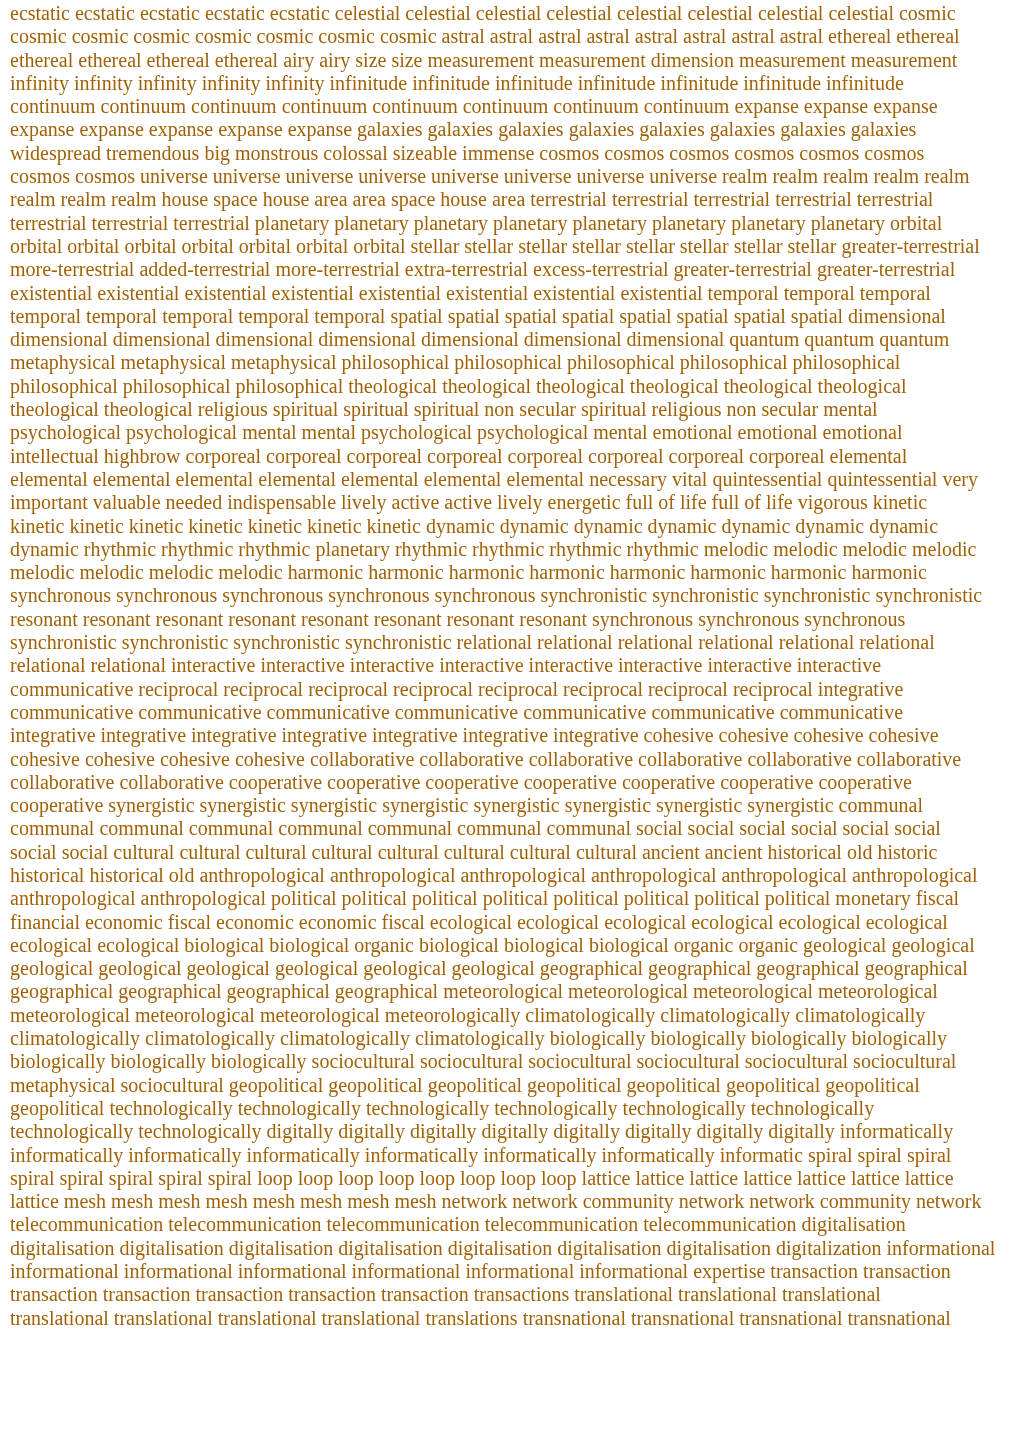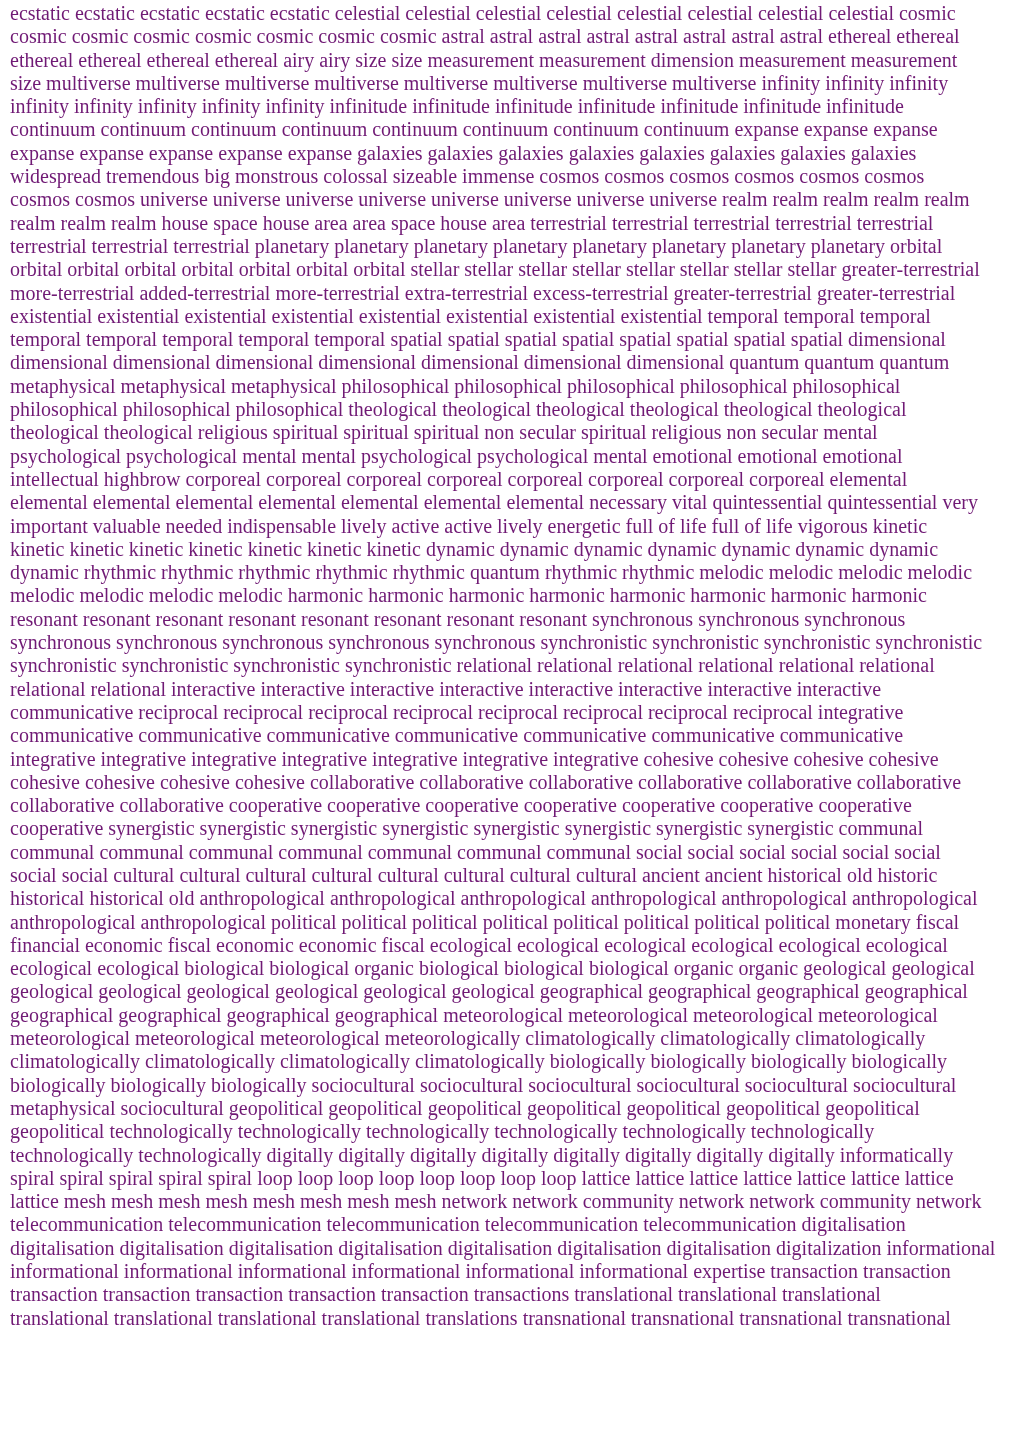--- a/index.html
+++ b/index.html
@@ -12,66 +12,65 @@
     height: 1446px;
     box-sizing: border-box;
     overflow: hidden;
   }
   .page {
     width: 1024px;
     height: 1446px;
     box-sizing: border-box;
     padding: 2px 10px 0 10px;
     background: #ffffff;
-    color: #701a75;
+    color: #a16207;
     font-family: "Liberation Serif", "DejaVu Serif", serif;
     font-size: 20px;
     overflow: hidden;
   }
   .line {
     white-space: nowrap;
     line-height: 23.3px;
     height: 23.3px;
     overflow: hidden;
     font-kerning: normal;
   }
 </style>
 </head>
 <body>
 
 <main class="page">
   <div>
       <div class="line">ecstatic ecstatic ecstatic ecstatic ecstatic celestial celestial celestial celestial celestial celestial celestial celestial cosmic</div>
       <div class="line">cosmic cosmic cosmic cosmic cosmic cosmic cosmic astral astral astral astral astral astral astral astral ethereal ethereal</div>
       <div class="line">ethereal ethereal ethereal ethereal airy airy size size measurement measurement dimension measurement measurement</div>
-      <div class="line">size multiverse multiverse multiverse multiverse multiverse multiverse multiverse multiverse infinity infinity infinity</div>
       <div class="line">infinity infinity infinity infinity infinity infinitude infinitude infinitude infinitude infinitude infinitude infinitude</div>
       <div class="line">continuum continuum continuum continuum continuum continuum continuum continuum expanse expanse expanse</div>
       <div class="line">expanse expanse expanse expanse expanse galaxies galaxies galaxies galaxies galaxies galaxies galaxies galaxies</div>
       <div class="line">widespread tremendous big monstrous colossal sizeable immense cosmos cosmos cosmos cosmos cosmos cosmos</div>
       <div class="line">cosmos cosmos universe universe universe universe universe universe universe universe realm realm realm realm realm</div>
       <div class="line">realm realm realm house space house area area space house area terrestrial terrestrial terrestrial terrestrial terrestrial</div>
       <div class="line">terrestrial terrestrial terrestrial planetary planetary planetary planetary planetary planetary planetary planetary orbital</div>
       <div class="line">orbital orbital orbital orbital orbital orbital orbital stellar stellar stellar stellar stellar stellar stellar stellar greater-terrestrial</div>
       <div class="line">more-terrestrial added-terrestrial more-terrestrial extra-terrestrial excess-terrestrial greater-terrestrial greater-terrestrial</div>
       <div class="line">existential existential existential existential existential existential existential existential temporal temporal temporal</div>
       <div class="line">temporal temporal temporal temporal temporal spatial spatial spatial spatial spatial spatial spatial spatial dimensional</div>
       <div class="line">dimensional dimensional dimensional dimensional dimensional dimensional dimensional quantum quantum quantum</div>
       <div class="line">metaphysical metaphysical metaphysical philosophical philosophical philosophical philosophical philosophical</div>
       <div class="line">philosophical philosophical philosophical theological theological theological theological theological theological</div>
       <div class="line">theological theological religious spiritual spiritual spiritual non secular spiritual religious non secular mental</div>
       <div class="line">psychological psychological mental mental psychological psychological mental emotional emotional emotional</div>
       <div class="line">intellectual highbrow corporeal corporeal corporeal corporeal corporeal corporeal corporeal corporeal elemental</div>
       <div class="line">elemental elemental elemental elemental elemental elemental elemental necessary vital quintessential quintessential very</div>
       <div class="line">important valuable needed indispensable lively active active lively energetic full of life full of life vigorous kinetic</div>
       <div class="line">kinetic kinetic kinetic kinetic kinetic kinetic kinetic dynamic dynamic dynamic dynamic dynamic dynamic dynamic</div>
-      <div class="line">dynamic rhythmic rhythmic rhythmic rhythmic rhythmic quantum rhythmic rhythmic melodic melodic melodic melodic</div>
+      <div class="line">dynamic rhythmic rhythmic rhythmic planetary rhythmic rhythmic rhythmic rhythmic melodic melodic melodic melodic</div>
       <div class="line">melodic melodic melodic melodic harmonic harmonic harmonic harmonic harmonic harmonic harmonic harmonic</div>
+      <div class="line">synchronous synchronous synchronous synchronous synchronous synchronistic synchronistic synchronistic synchronistic</div>
       <div class="line">resonant resonant resonant resonant resonant resonant resonant resonant synchronous synchronous synchronous</div>
-      <div class="line">synchronous synchronous synchronous synchronous synchronous synchronistic synchronistic synchronistic synchronistic</div>
       <div class="line">synchronistic synchronistic synchronistic synchronistic relational relational relational relational relational relational</div>
       <div class="line">relational relational interactive interactive interactive interactive interactive interactive interactive interactive</div>
       <div class="line">communicative reciprocal reciprocal reciprocal reciprocal reciprocal reciprocal reciprocal reciprocal integrative</div>
       <div class="line">communicative communicative communicative communicative communicative communicative communicative</div>
       <div class="line">integrative integrative integrative integrative integrative integrative integrative cohesive cohesive cohesive cohesive</div>
       <div class="line">cohesive cohesive cohesive cohesive collaborative collaborative collaborative collaborative collaborative collaborative</div>
       <div class="line">collaborative collaborative cooperative cooperative cooperative cooperative cooperative cooperative cooperative</div>
       <div class="line">cooperative synergistic synergistic synergistic synergistic synergistic synergistic synergistic synergistic communal</div>
       <div class="line">communal communal communal communal communal communal communal social social social social social social</div>
       <div class="line">social social cultural cultural cultural cultural cultural cultural cultural cultural ancient ancient historical old historic</div>
@@ -80,20 +79,21 @@
       <div class="line">financial economic fiscal economic economic fiscal ecological ecological ecological ecological ecological ecological</div>
       <div class="line">ecological ecological biological biological organic biological biological biological organic organic geological geological</div>
       <div class="line">geological geological geological geological geological geological geographical geographical geographical geographical</div>
       <div class="line">geographical geographical geographical geographical meteorological meteorological meteorological meteorological</div>
       <div class="line">meteorological meteorological meteorological meteorologically climatologically climatologically climatologically</div>
       <div class="line">climatologically climatologically climatologically climatologically biologically biologically biologically biologically</div>
       <div class="line">biologically biologically biologically sociocultural sociocultural sociocultural sociocultural sociocultural sociocultural</div>
       <div class="line">metaphysical sociocultural geopolitical geopolitical geopolitical geopolitical geopolitical geopolitical geopolitical</div>
       <div class="line">geopolitical technologically technologically technologically technologically technologically technologically</div>
       <div class="line">technologically technologically digitally digitally digitally digitally digitally digitally digitally digitally informatically</div>
+      <div class="line">informatically informatically informatically informatically informatically informatically informatic spiral spiral spiral</div>
       <div class="line">spiral spiral spiral spiral spiral loop loop loop loop loop loop loop loop lattice lattice lattice lattice lattice lattice lattice</div>
       <div class="line">lattice mesh mesh mesh mesh mesh mesh mesh mesh network network community network network community network</div>
       <div class="line">telecommunication telecommunication telecommunication telecommunication telecommunication digitalisation</div>
       <div class="line">digitalisation digitalisation digitalisation digitalisation digitalisation digitalisation digitalisation digitalization informational</div>
       <div class="line">informational informational informational informational informational informational expertise transaction transaction</div>
       <div class="line">transaction transaction transaction transaction transaction transactions translational translational translational</div>
       <div class="line">translational translational translational translational translations transnational transnational transnational transnational</div>
     </div>
 </main>
 

